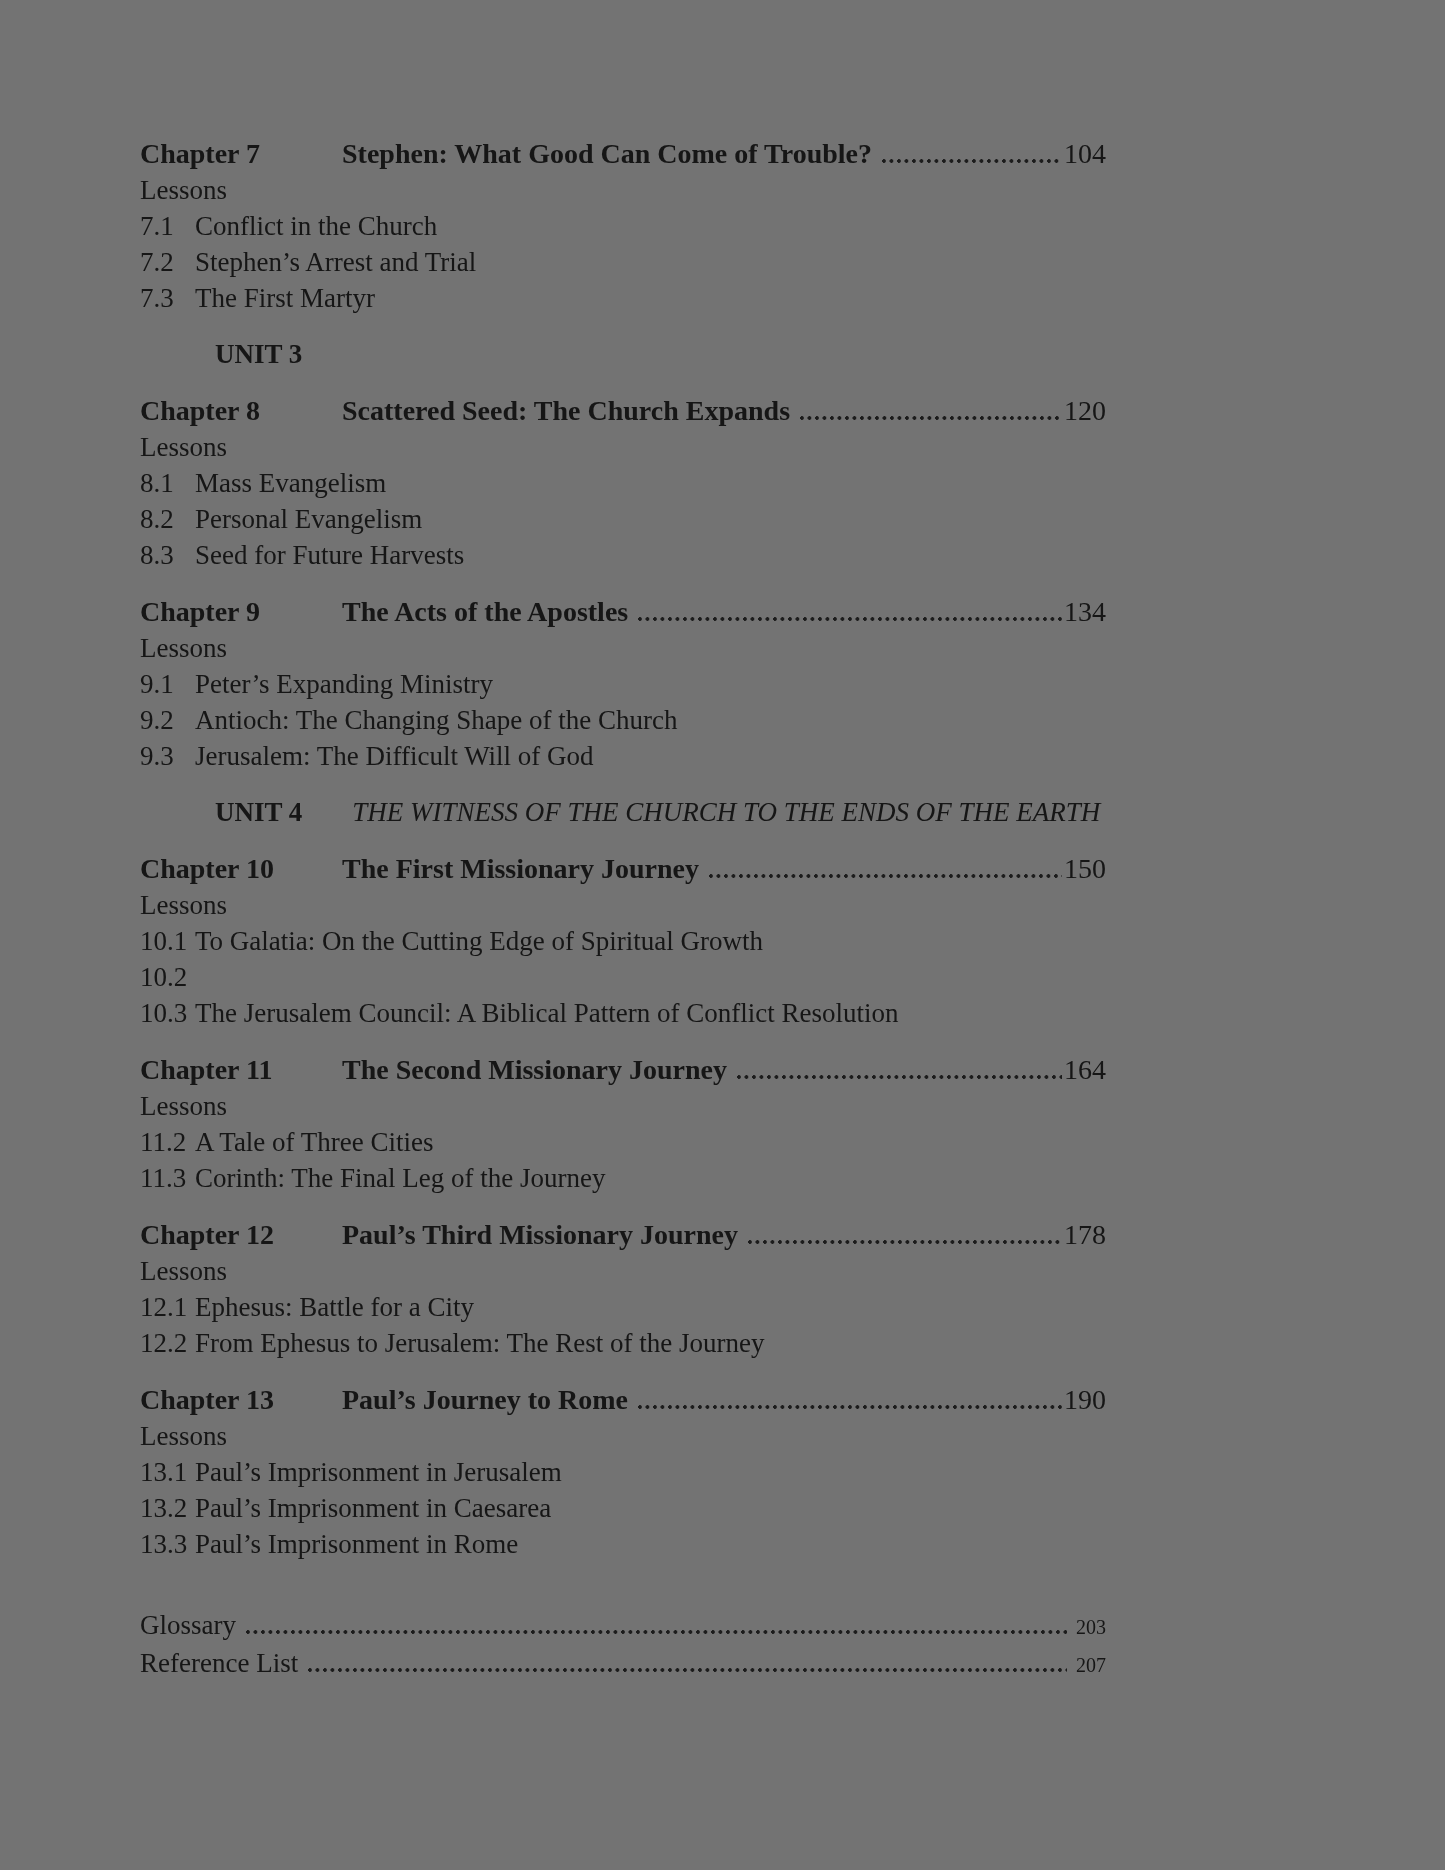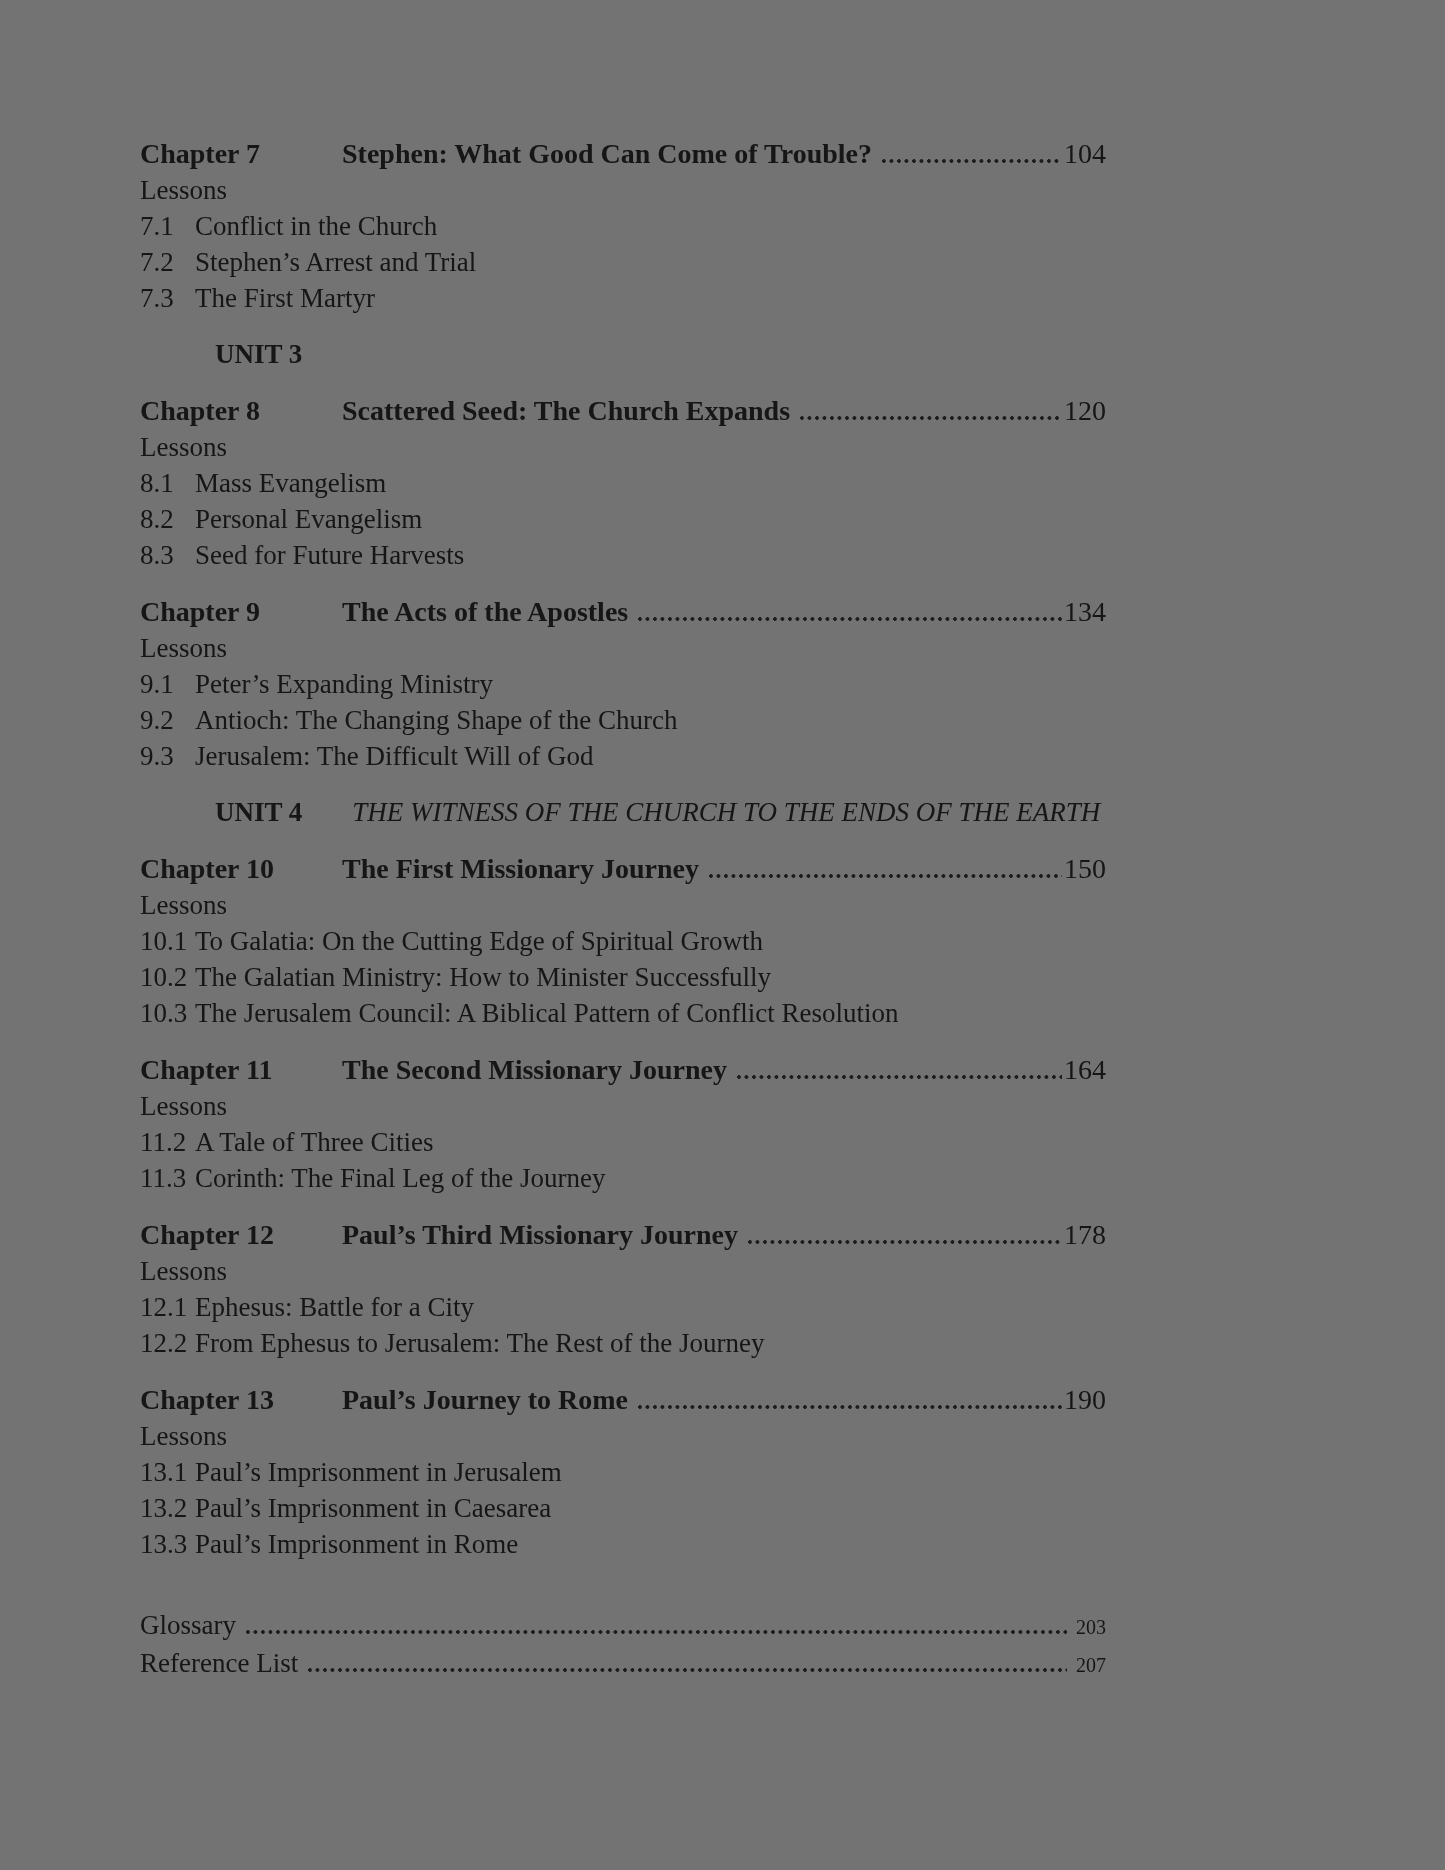--- a/index.html
+++ b/index.html
@@ -153,21 +153,20 @@
       <span>Lessons</span>
     </div>
 
   <div class="row lesson-row">
     <span class="lesson-num">10.1</span>
     <span class="lesson-title">To Galatia: On the Cutting Edge of Spiritual Growth</span>
   </div>
 
   <div class="row lesson-row">
     <span class="lesson-num">10.2</span>
-    <span class="lesson-title">The Galatian Ministry: How to Minister Successfully</span>
   </div>
 
   <div class="row lesson-row">
     <span class="lesson-num">10.3</span>
     <span class="lesson-title">The Jerusalem Council: A Biblical Pattern of Conflict Resolution</span>
   </div>
 </div>
 
   <div class="chapter-block">
     <div class="row chapter-head">

